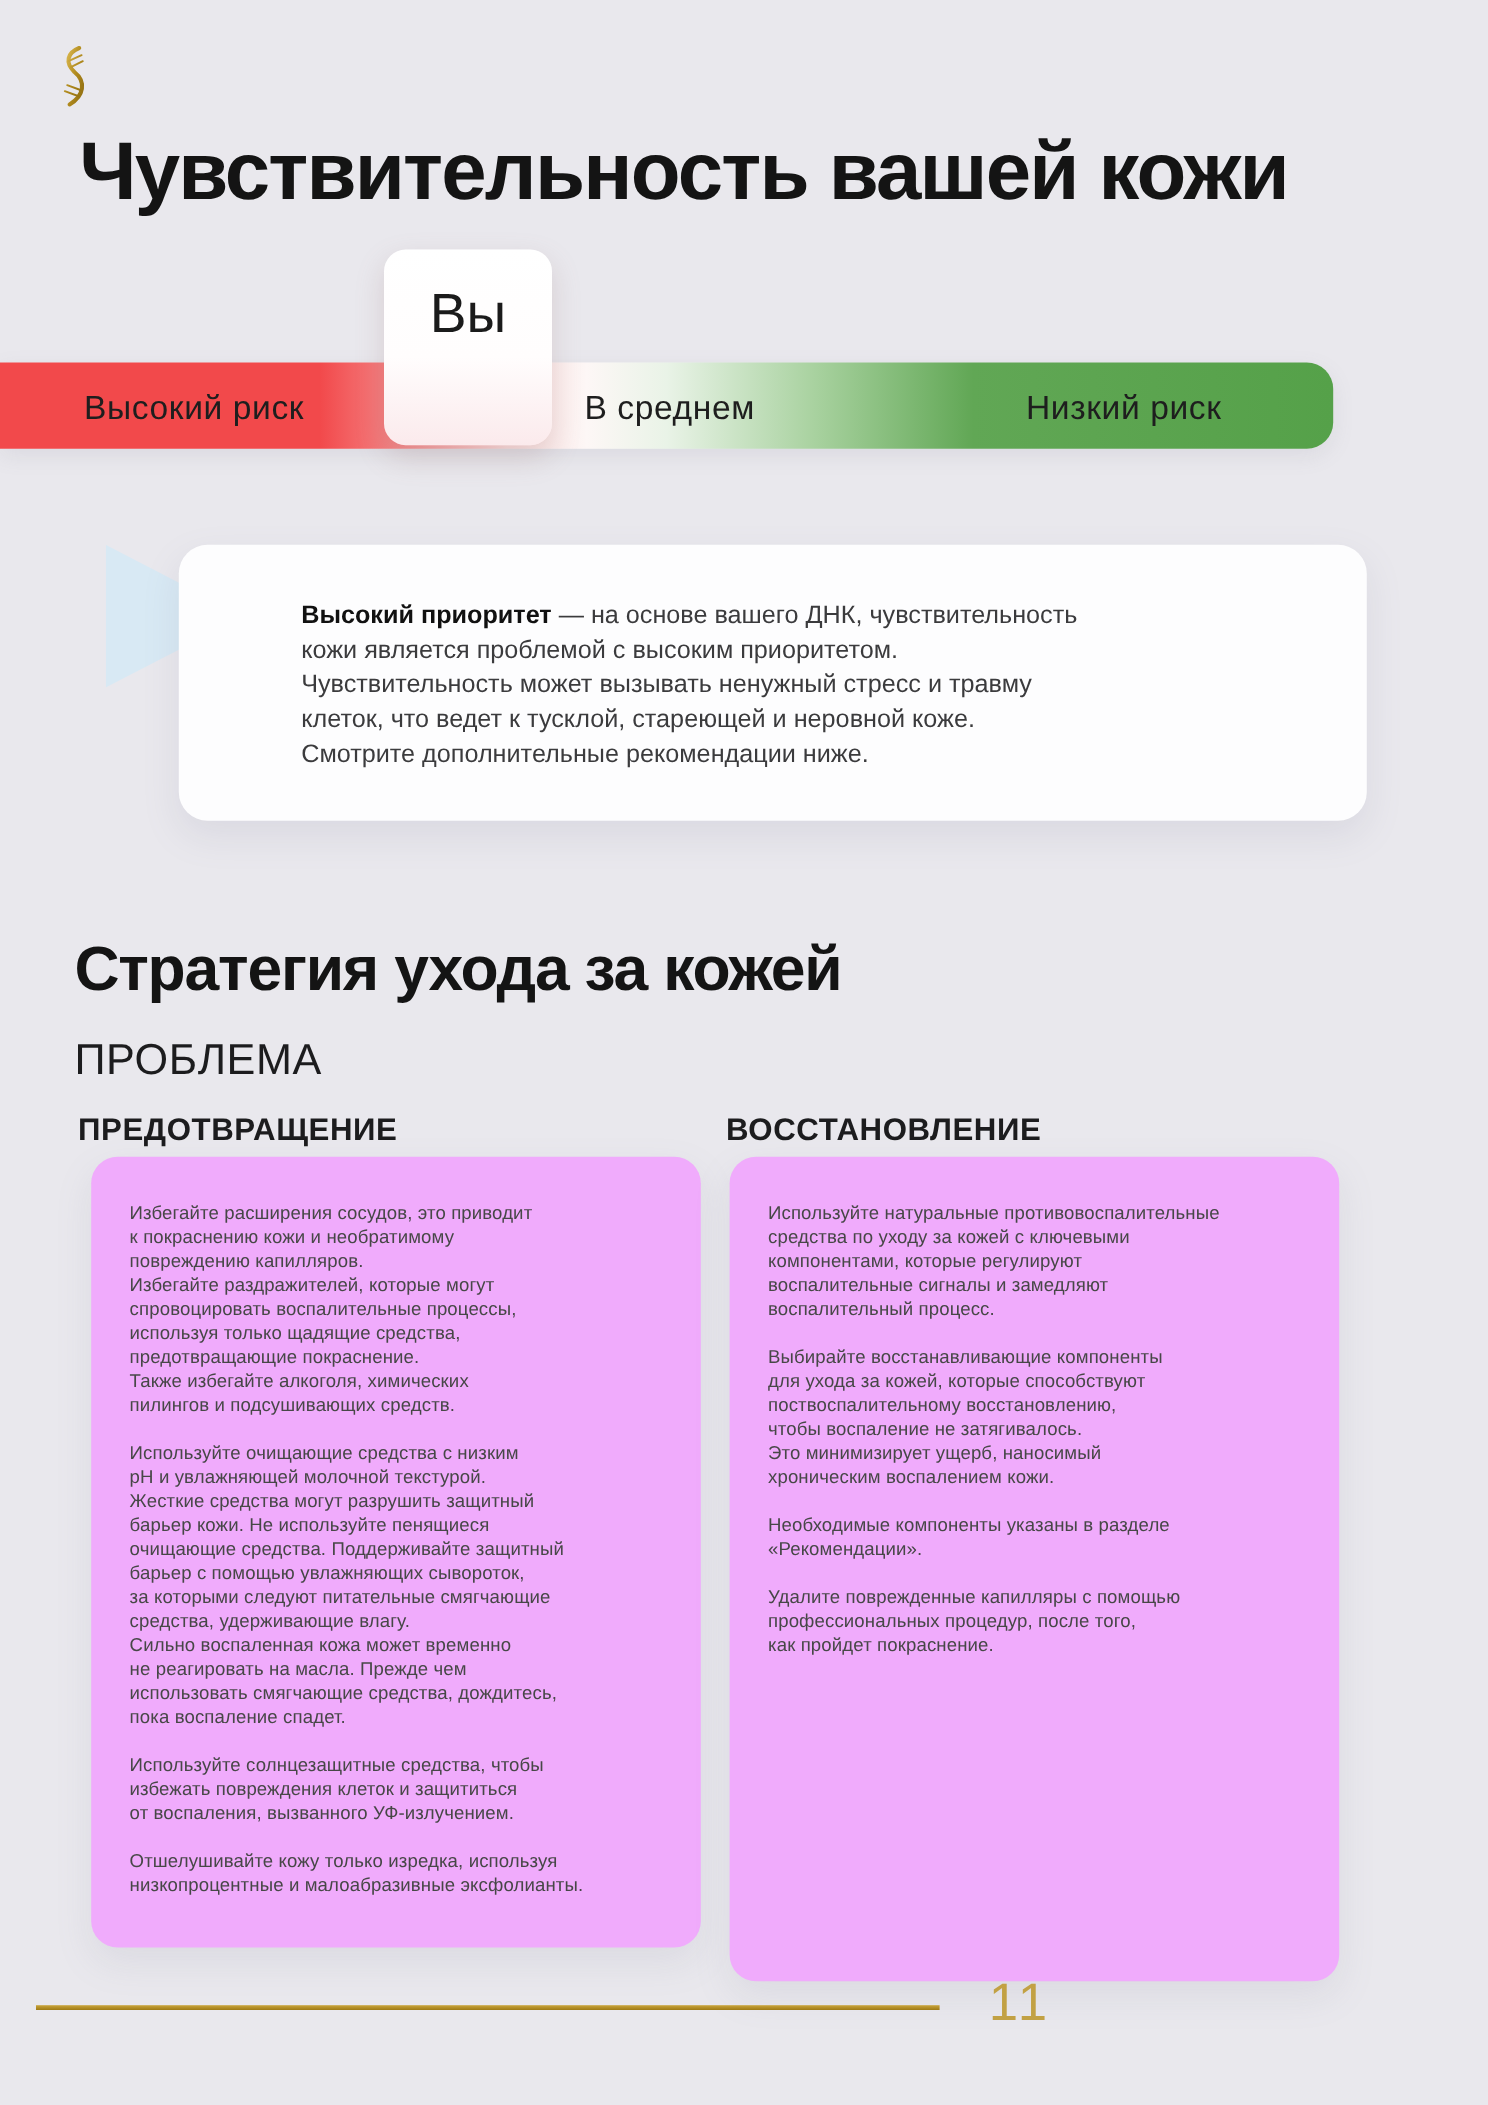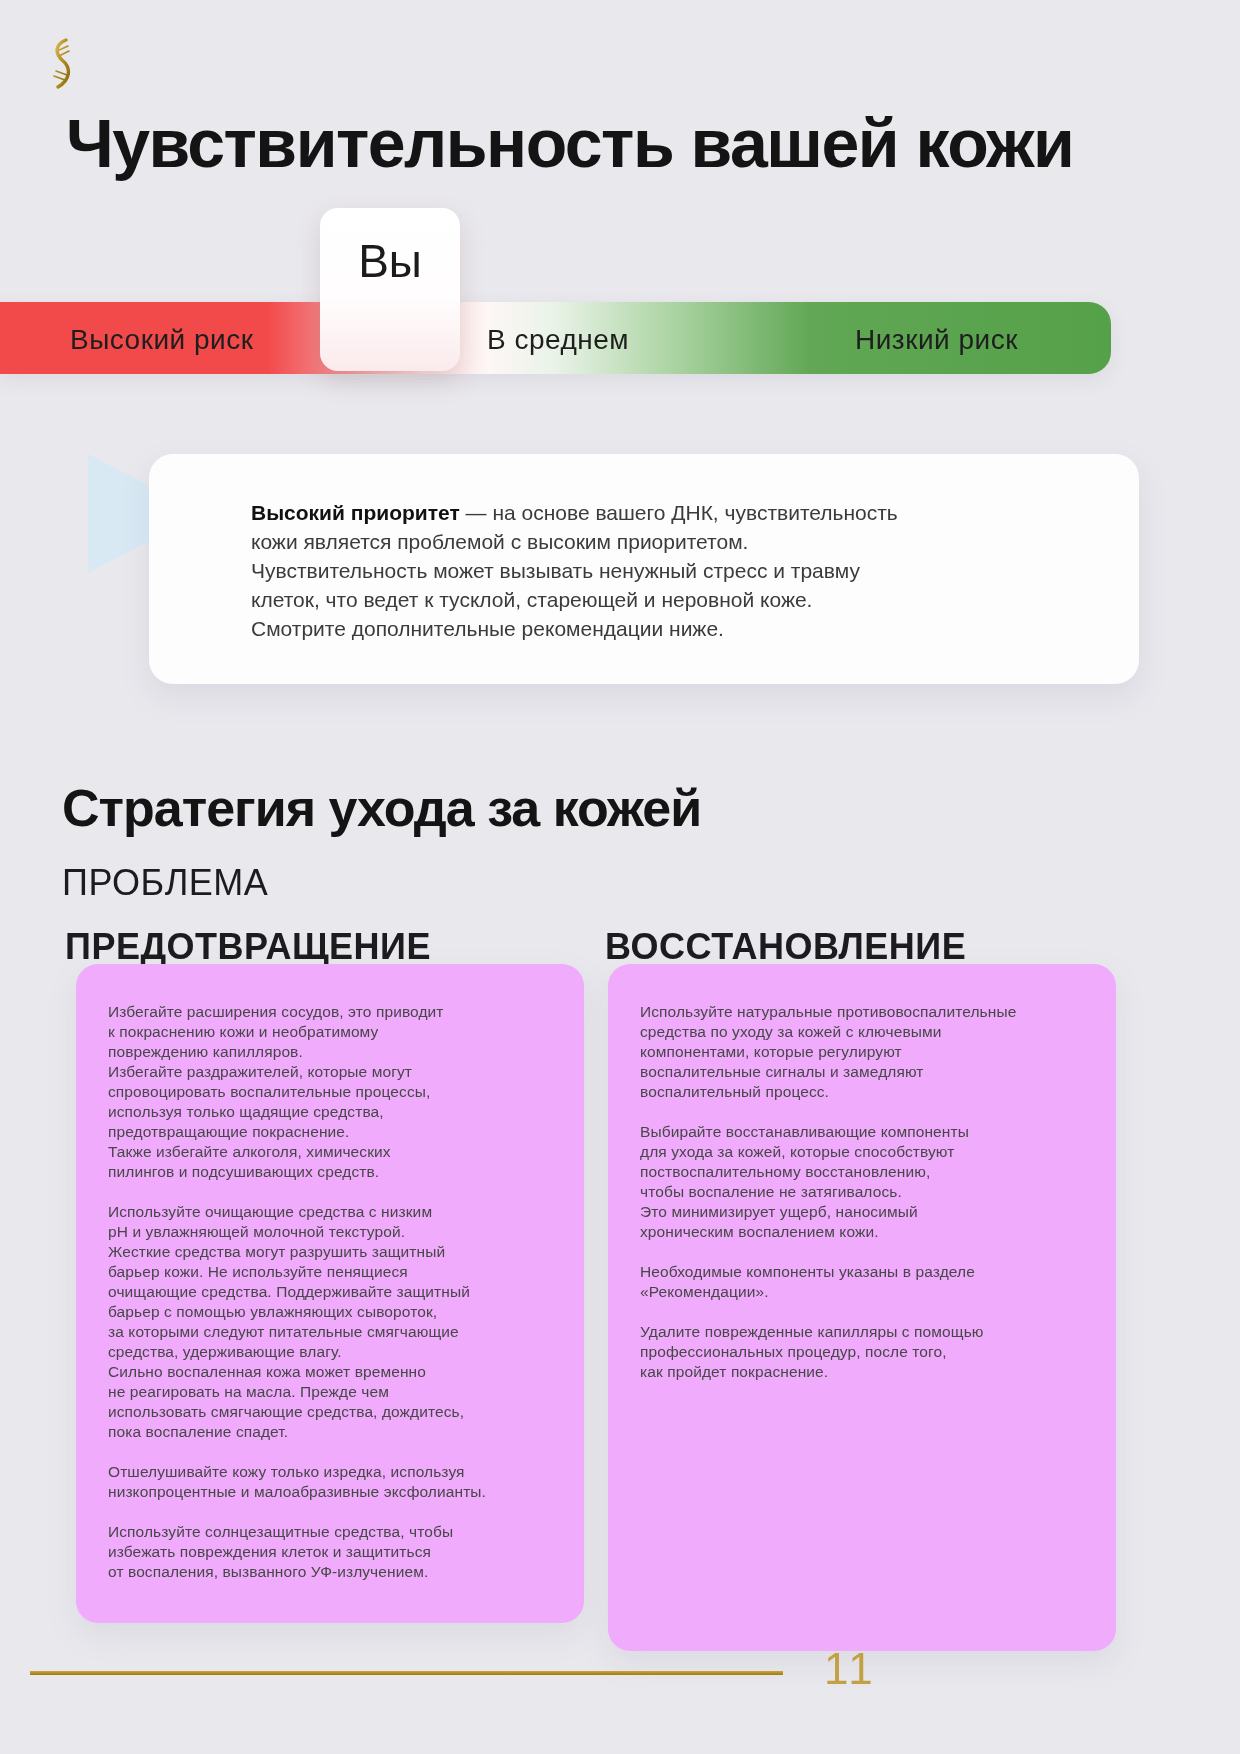--- a/index.html
+++ b/index.html
@@ -67,21 +67,21 @@
     left:62px;top:778px;
     font-size:52px;font-weight:800;letter-spacing:-1px;color:#141414;white-space:nowrap;
   }
   .problem-row{left:62px;top:862px;display:flex;align-items:center;}
   .problem-label{font-size:36px;font-weight:400;letter-spacing:.5px;}
   .problem-badge{
     margin-left:74px;background:#fefefe;border-radius:10px;
     padding:10px 26px;font-size:27px;font-weight:700;letter-spacing:.5px;
     box-shadow:0 6px 16px rgba(130,130,155,.10);
   }
-  .col-head{font-size:36px;font-weight:700;letter-spacing:.5px;top:926px;white-space:nowrap;}
+  .col-head{font-size:26px;font-weight:700;letter-spacing:.5px;top:926px;white-space:nowrap;}
   .ch-left{left:65px;}
   .ch-right{left:605px;}
 
   .body-card{
     top:964px;background:#f0abfc;border-radius:22px;
     box-shadow:0 12px 30px rgba(130,130,155,.13);
     box-sizing:border-box;padding:38px 28px 0 32px;
   }
   .card-prevention{left:76px;width:508px;height:659px;}
   .card-recovery{left:608px;width:508px;height:687px;}
@@ -161,25 +161,25 @@
 Жесткие средства могут разрушить защитный
 барьер кожи. Не используйте пенящиеся
 очищающие средства. Поддерживайте защитный
 барьер с помощью увлажняющих сывороток,
 за которыми следуют питательные смягчающие
 средства, удерживающие влагу.
 Сильно воспаленная кожа может временно
 не реагировать на масла. Прежде чем
 использовать смягчающие средства, дождитесь,
 пока воспаление спадет.</p>
-    <p>Отшелушивайте кожу только изредка, используя
-низкопроцентные и малоабразивные эксфолианты.</p>
     <p>Используйте солнцезащитные средства, чтобы
 избежать повреждения клеток и защититься
 от воспаления, вызванного УФ-излучением.</p>
+    <p>Отшелушивайте кожу только изредка, используя
+низкопроцентные и малоабразивные эксфолианты.</p>
   </div>
 <div class="abs body-card card-recovery">
     <p>Используйте натуральные противовоспалительные
 средства по уходу за кожей с ключевыми
 компонентами, которые регулируют
 воспалительные сигналы и замедляют
 воспалительный процесс.</p>
     <p>Выбирайте восстанавливающие компоненты
 для ухода за кожей, которые способствуют
 поствоспалительному восстановлению,

